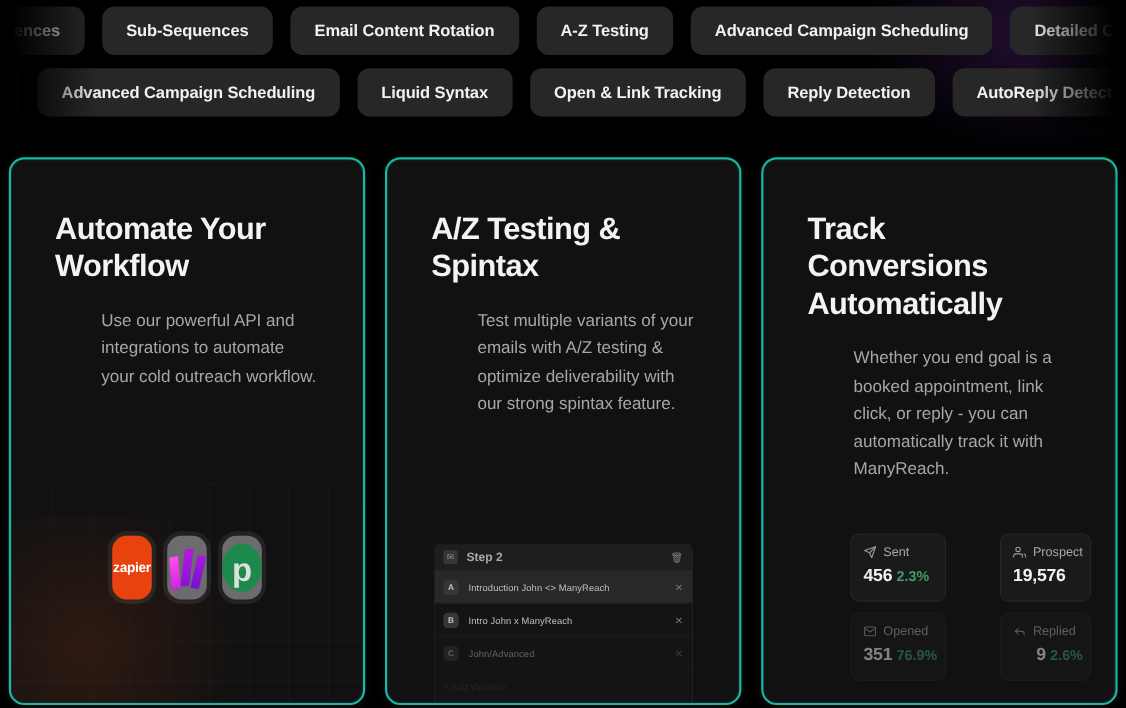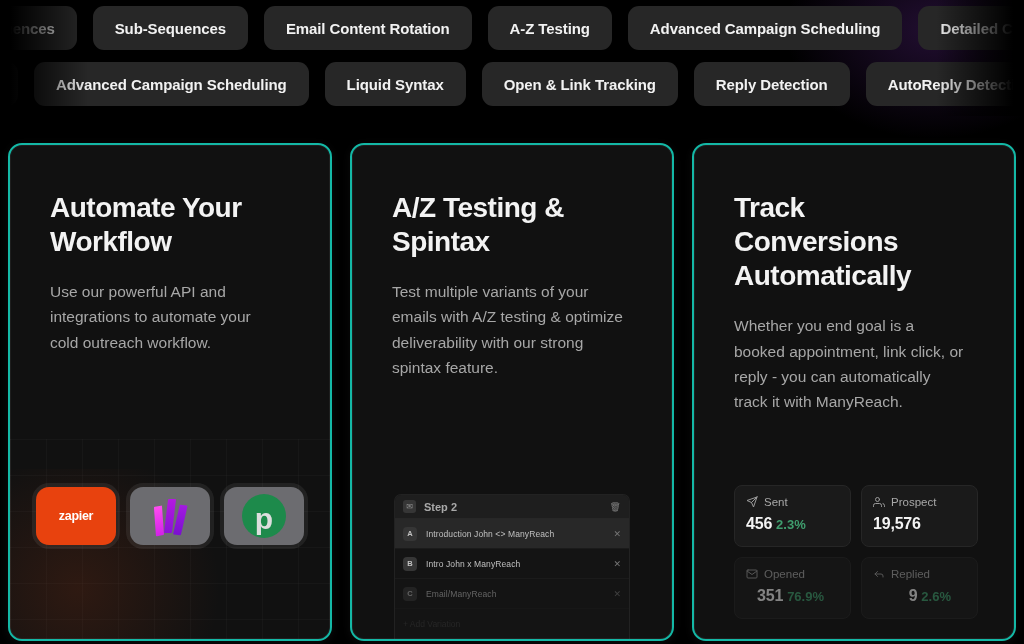--- a/index.html
+++ b/index.html
@@ -79,20 +79,21 @@
   .card-title {
     font-size:28px; line-height:1.22; font-weight:700;
     color:#f3f3f3; letter-spacing:-0.5px;
     margin-bottom:20px;
   }
 
   .card-desc {
     font-size:15.5px; line-height:1.62;
     color:#a7a7a7;
     max-width:232px;
+    margin-left:42px;
   }
 
   
   .logo-stage {
     position:absolute; left:0; right:0; bottom:0; height:200px;
     overflow:hidden;
   }
   .logo-stage .checker {
     position:absolute; inset:0;
     background-image:
@@ -102,21 +103,21 @@
   }
   .logo-stage .warm {
     position:absolute; left:-10px; bottom:-30px; width:260px; height:200px;
     background:radial-gradient(circle at 30% 60%, rgba(150,55,20,.22), rgba(0,0,0,0) 65%);
   }
   .logo-row {
     position:absolute; left:0; right:0; top:48px;
     display:flex; justify-content:center; gap:14px;
   }
   .logo-tile {
-    width:80px; height:58px; border-radius:13px;
+    width:36px; height:58px; border-radius:13px;
     display:flex; align-items:center; justify-content:center;
     position:relative; overflow:hidden;
     box-shadow:0 0 0 4px rgba(255,255,255,.07);
   }
   .logo-zapier { background:#E8420E; }
   .logo-zapier span {
     color:#fff; font-size:12.5px; font-weight:700; letter-spacing:-.3px;
   }
   .logo-make { background:#6c6c70; }
   .logo-make .bars { display:flex; gap:3px; align-items:flex-end; transform:skewX(-7deg); }
@@ -179,22 +180,23 @@
 
   
   .stats {
     position:absolute; left:40px; right:36px; bottom:20px;
     display:grid; grid-template-columns:1fr 1fr; gap:10px;
   }
   .stat {
     background:#1a1a1a;
     border:1px solid #262626;
     border-radius:8px;
-    padding:10px 26px 11px 11px;
+    padding:10px 7px 11px 11px;
     height:62px;
+    margin-left:39px;
   }
   .stat.faded { opacity:.5;text-align:right; }
   .stat-head { display:flex; align-items:center; gap:6px; margin-bottom:7px; }
   .stat-head .sicon { width:12px; height:12px; color:#9b9b9b; display:block; }
   .stat-label { color:#a8a8a8; font-size:11.5px; }
   .stat-value { color:#f4f4f4; font-size:16px; font-weight:700; letter-spacing:-.2px; }
   .stat-delta { color:#3f9e6e; font-size:13px; font-weight:700; margin-left:4px; }
 </style>
 </head>
 <body>
@@ -278,21 +280,21 @@
         </div>
 
         <div class="vw-row">
           <span class="vw-badge">B</span>
           <span class="vw-subject">Intro John x ManyReach</span>
           <span class="vw-x">✕</span>
         </div>
 
         <div class="vw-row dim">
           <span class="vw-badge">C</span>
-          <span class="vw-subject">Email/ManyReach</span>
+          <span class="vw-subject">John/Advanced</span>
           <span class="vw-x">✕</span>
         </div>
 
         <div class="vw-row dimmer">
           <span class="vw-add">+ Add Variation</span>
         </div>
       </div>
     </div>
 
     <div class="card">

